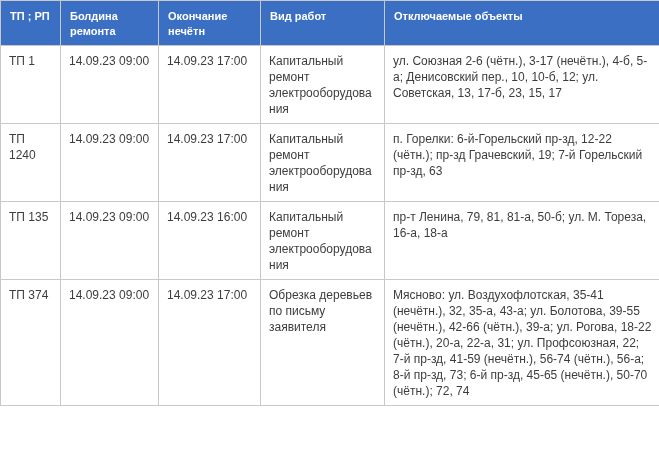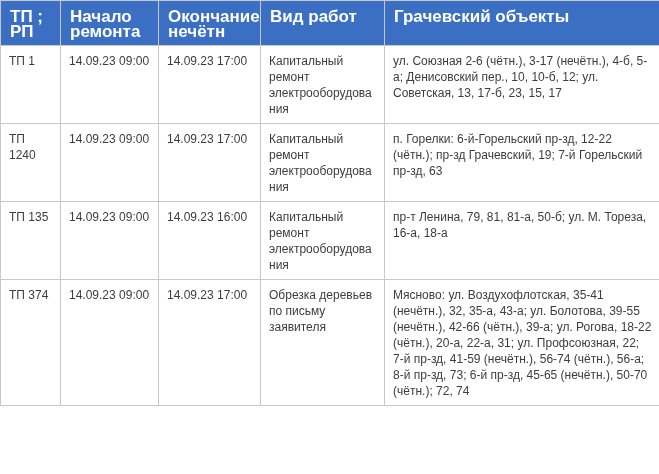--- a/index.html
+++ b/index.html
@@ -30,21 +30,21 @@
   }
   col.c-substation { width: 60px; }
   col.c-start      { width: 98px; }
   col.c-end        { width: 102px; }
   col.c-work       { width: 124px; }
   col.c-objects    { width: 275px; }
 
   thead th {
     background: var(--header-bg);
     color: var(--header-text);
-    font-size: 17px;
+    font-size: 11px;
     font-weight: bold;
     text-align: left;
     vertical-align: top;
     padding: 8px 6px 6px 9px;
     border: 1px solid var(--border);
     line-height: 15px;
     height: 41px;
   }
   tbody td {
     color: var(--body-text);
@@ -72,24 +72,24 @@
     <colgroup>
       <col class="c-substation">
       <col class="c-start">
       <col class="c-end">
       <col class="c-work">
       <col class="c-objects">
     </colgroup>
     <thead>
       <tr>
         <th>ТП ; РП</th>
-        <th>Начало ремонта</th>
+        <th>Болдина ремонта</th>
         <th>Окончание нечётн</th>
         <th>Вид работ</th>
-        <th>Грачевский объекты</th>
+        <th>Отключаемые объекты</th>
       </tr>
     </thead>
     <tbody>
   <tr>
     <td>ТП 1</td>
     <td>14.09.23 09:00</td>
     <td>14.09.23 17:00</td>
     <td>Капитальный ремонт электрооборудования</td>
     <td>ул. Союзная 2-6 (чётн.), 3-17 (нечётн.), 4-б, 5-а; Денисовский пер., 10, 10-б, 12; ул. Советская, 13, 17-б, 23, 15, 17</td>
   </tr>

